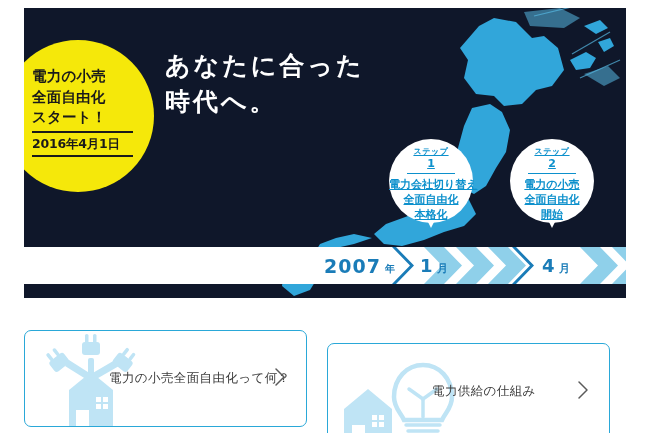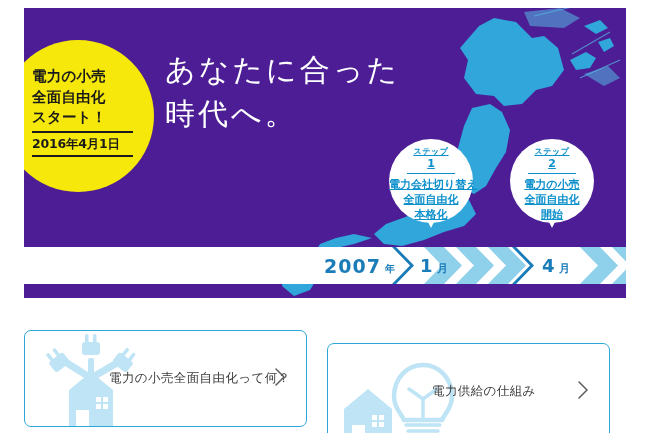--- a/index.html
+++ b/index.html
@@ -16,21 +16,21 @@
     background: #ffffff;
   }
 
   
   .hero {
     position: absolute;
     left: 24px;
     top: 8px;
     width: 602px;
     height: 290px;
-    background: #4c1d95;
+    background: #0f172a;
     overflow: hidden;
   }
 
   .map-layer {
     position: absolute;
     inset: 0;
     pointer-events: none;
   }
 
   
@@ -79,22 +79,22 @@
 
   
   .headline {
     position: absolute;
     left: 141px;
     top: 40px;
     z-index: 3;
     color: #ffffff;
   }
   .headline div {
-    font-size: 30px;
-    font-weight: normal;
+    font-size: 25px;
+    font-weight: bold;
     line-height: 1.45;
     letter-spacing: 3px;
     white-space: nowrap;
   }
 
   
   .step {
     position: absolute;
     width: 84px;
     height: 84px;

